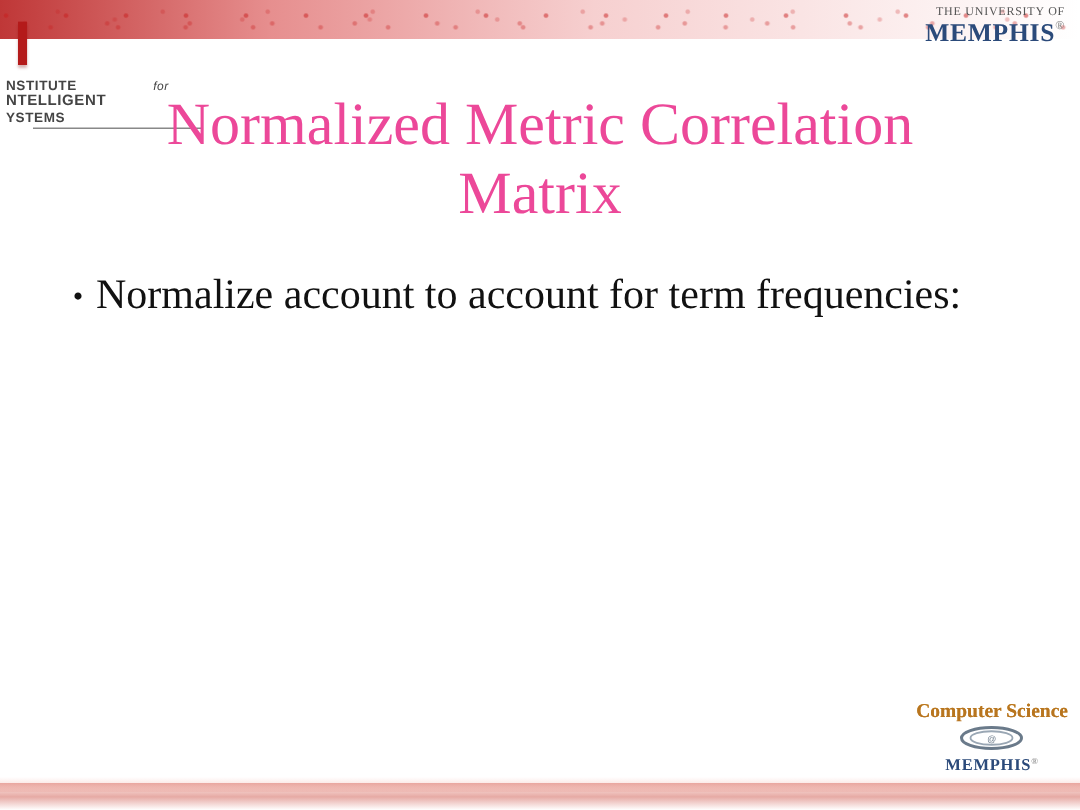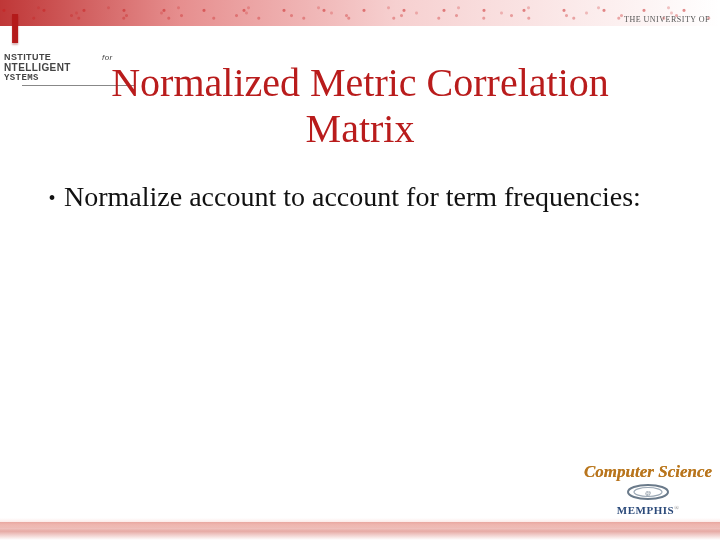--- a/index.html
+++ b/index.html
@@ -55,33 +55,33 @@
     margin-left: -2px;
     padding-top: 3px;
     font-size: 9px;
     font-weight: 600;
     letter-spacing: 0.4px;
     color: #444;
   }
   .institute-logo .words .line1 { font-size: 9px; }
   .institute-logo .words .line1 .for { font-style: italic; font-weight: 400; font-size: 8px; padding-left: 48px; }
   .institute-logo .words .line2 { font-size: 10px; margin-top: 1px; }
-  .institute-logo .words .line3 { font-size: 9px; margin-top: 1px; font-family: Liberation Mono, monospace; }
+  .institute-logo .words .line3 { font-size: 9px; margin-top: 1px; }
   .institute-logo .rule {
     height: 1px;
     background: #888;
     margin-top: 2px;
     width: 112px;
     margin-left: 18px;
   }
 
   
   .univ-top {
     position: absolute;
-    top: 16px;
+    top: 4px;
     right: 10px;
     text-align: right;
     font-family: 'Times New Roman', Times, serif;
     color: #333;
     line-height: 1;
     margin-left: 12px;
   }
   .univ-top .pre { font-size: 8px; letter-spacing: 0.5px; color: #555; }
   .univ-top .name {
     font-size: 17px;
@@ -94,21 +94,21 @@
 
   
   .slide-title {
     position: absolute;
     top: 60px;
     left: 60px;
     right: 60px;
     text-align: center;
     font-size: 40px;
     font-weight: 400;
-    color: #b91c1c;
+    color: #ec4899;
     line-height: 1.15;
     font-family: 'Times New Roman', Times, serif;
   }
 
   
   .body {
     position: absolute;
     top: 180px;
     left: 40px;
     right: 60px;
@@ -151,26 +151,25 @@
   .footer-mark {
     position: absolute;
     right: 8px;
     bottom: 24px;
     text-align: center;
     line-height: 1;
   }
   .footer-mark .cs {
     font-family: 'Comic Sans MS', 'Segoe Script', cursive;
     font-weight: 700;
-    font-size: 17px;
+    font-size: 13px;
     background: linear-gradient(180deg, #d8a23a, #b8751f);
     -webkit-background-clip: text;
     background-clip: text;
     color: #b8751f;
-    font-style: italic;
   }
   .footer-mark .ring {
     width: 46px;
     height: 22px;
     margin: 1px auto 2px auto;
     position: relative;
   }
   .footer-mark .ring svg { width: 100%; height: 100%; display: block; }
   .footer-mark .univ {
     font-family: 'Times New Roman', Times, serif;
@@ -194,20 +193,23 @@
       <span class="for">for</span>
     </div>
     <div class="line2">NTELLIGENT</div>
     <div class="line3">YSTEMS</div>
     <div class="rule"></div>
   </span>
 </div>
 
 <div class="univ-top">
   <div class="pre">THE UNIVERSITY OF</div>
+  <div class="name">
+    <span>MEMPHIS</span><span class="reg">®</span>
+  </div>
 </div>
 
 <div class="slide-title">Normalized Metric Correlation Matrix</div>
 
 <div class="body">
   <div class="bullet-row">
     <span class="bullet-dot">•</span>
     <span>Normalize account to account for term frequencies:</span>
   </div>
 </div>

